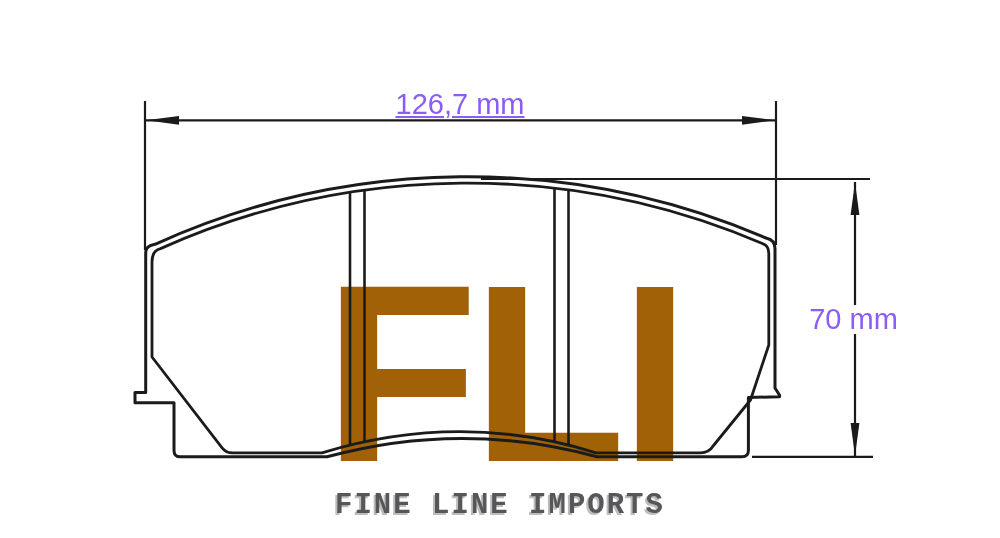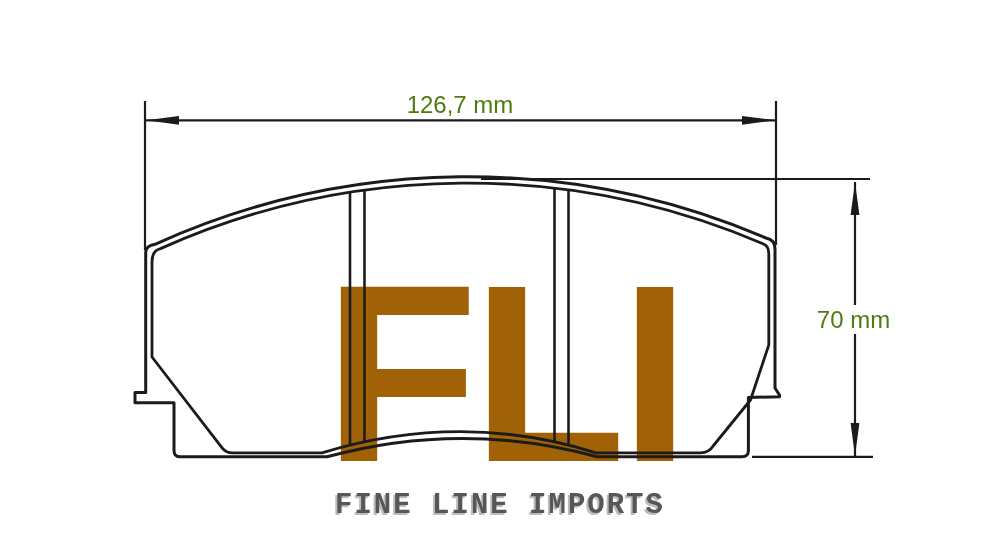--- a/index.html
+++ b/index.html
@@ -32,25 +32,26 @@
   }
   #drawing-svg {
     position: absolute;
     left: 0;
     top: 0;
     z-index: 1;
   }
   .dim-text {
     position: absolute;
     z-index: 2;
-    color: #4d7c0f;
-    font-size: 24px;
+    color: #8b5cf6;
+    font-size: 29px;
     line-height: 25px;
     text-align: center;
     white-space: nowrap;
+    text-decoration: underline;
   }
   #width-dim-label {
     left: 310px;
     top: 92px;
     width: 300px;
   }
   #pad-depth-label {
     left: 311px;
     top: 277px;
     width: 300px;

